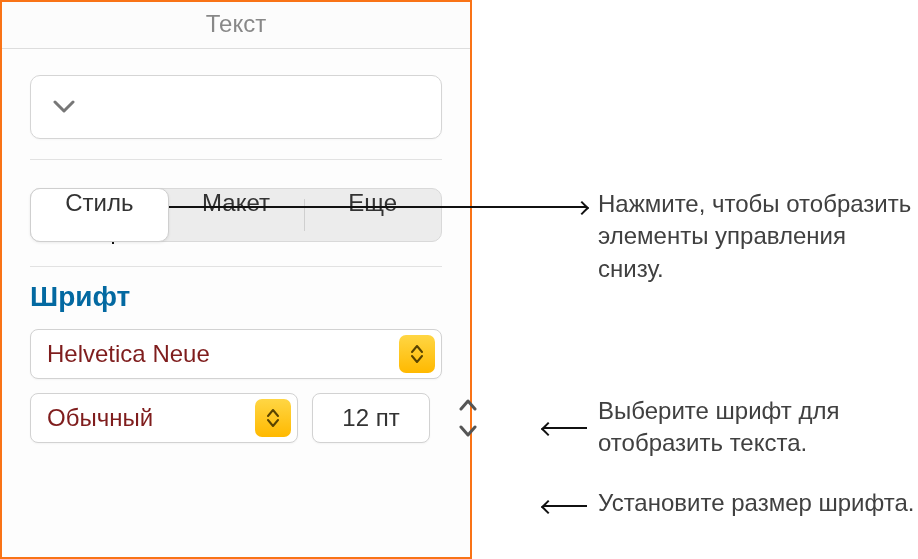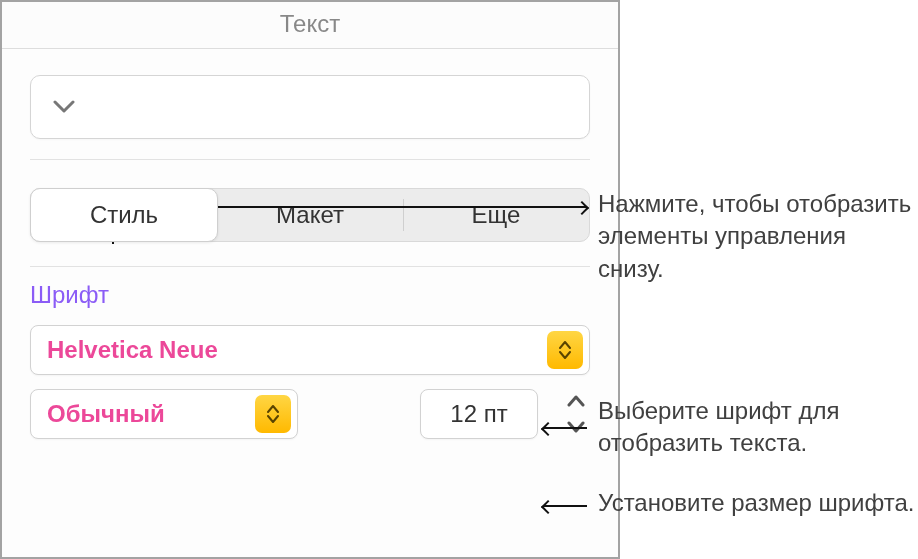--- a/index.html
+++ b/index.html
@@ -8,23 +8,23 @@
       padding: 0;
     }
     body {
       font-family: -apple-system, "Helvetica Neue", Helvetica, Arial, sans-serif;
       background: #fff;
       width: 918px;
       height: 559px;
       position: relative;
     }
     .panel {
-      width: 620px;
+      width: 472px;
       height: 559px;
-      border: 2px solid #a3a3a3;
+      border: 2px solid #f97316;
       background: #fdfdfd;
       position: relative;
     }
     .panel-header {
       text-align: center;
       padding: 8px 0 10px 0;
       font-size: 24px;
       color: #888;
       border-bottom: 1px solid #ddd;
       background: #fcfcfc;
@@ -71,21 +71,20 @@
       border: 1px solid #d9d9d9;
       border-radius: 10px;
       background: #ececec;
       height: 54px;
       position: relative;
       overflow: visible;
     }
     .seg-item {
       flex: 1;
       display: flex;
-      align-items: center;
       justify-content: center;
       font-size: 24px;
       color: #333;
       position: relative;
       cursor: default;
     }
     .seg-item.active {
       background: #fff;
       border: 1px solid #cfcfcf;
       border-radius: 10px;
@@ -96,47 +95,46 @@
     .seg-sep {
       position: absolute;
       top: 10px;
       bottom: 10px;
       width: 1px;
       background: #cfcfcf;
     }
     .seg-sep.s2 { left: 66.66%; }
     .section-heading {
       padding: 14px 28px 12px 28px;
-      font-size: 24px;
-      color: #8b5cf6;
-      font-weight: 400;
+      font-size: 28px;
+      color: #0369a1;
+      font-weight: 700;
     }
     .dropdown-row {
       padding: 4px 28px 10px 28px;
       display: flex;
       gap: 14px;
     }
     .popup {
       display: flex;
       align-items: center;
       background: #fff;
       border: 1px solid #d2d2d2;
       border-radius: 8px;
       height: 50px;
       position: relative;
       box-shadow: 0 1px 2px rgba(0,0,0,0.04);
     }
     .popup-full { width: 100%; }
     .popup-small { flex: 0 0 268px; width: 268px; }
     .popup-label {
       font-size: 24px;
-      color: #ec4899;
+      color: #7f1d1d;
       padding-left: 16px;
       flex: 1;
-      font-weight: bold;
     }
     .popup-indicator {
       width: 36px;
       height: 38px;
       background: linear-gradient(#ffd644, #ffb900);
       border-radius: 7px;
       margin-right: 6px;
       display: flex;
       flex-direction: column;
       align-items: center;

